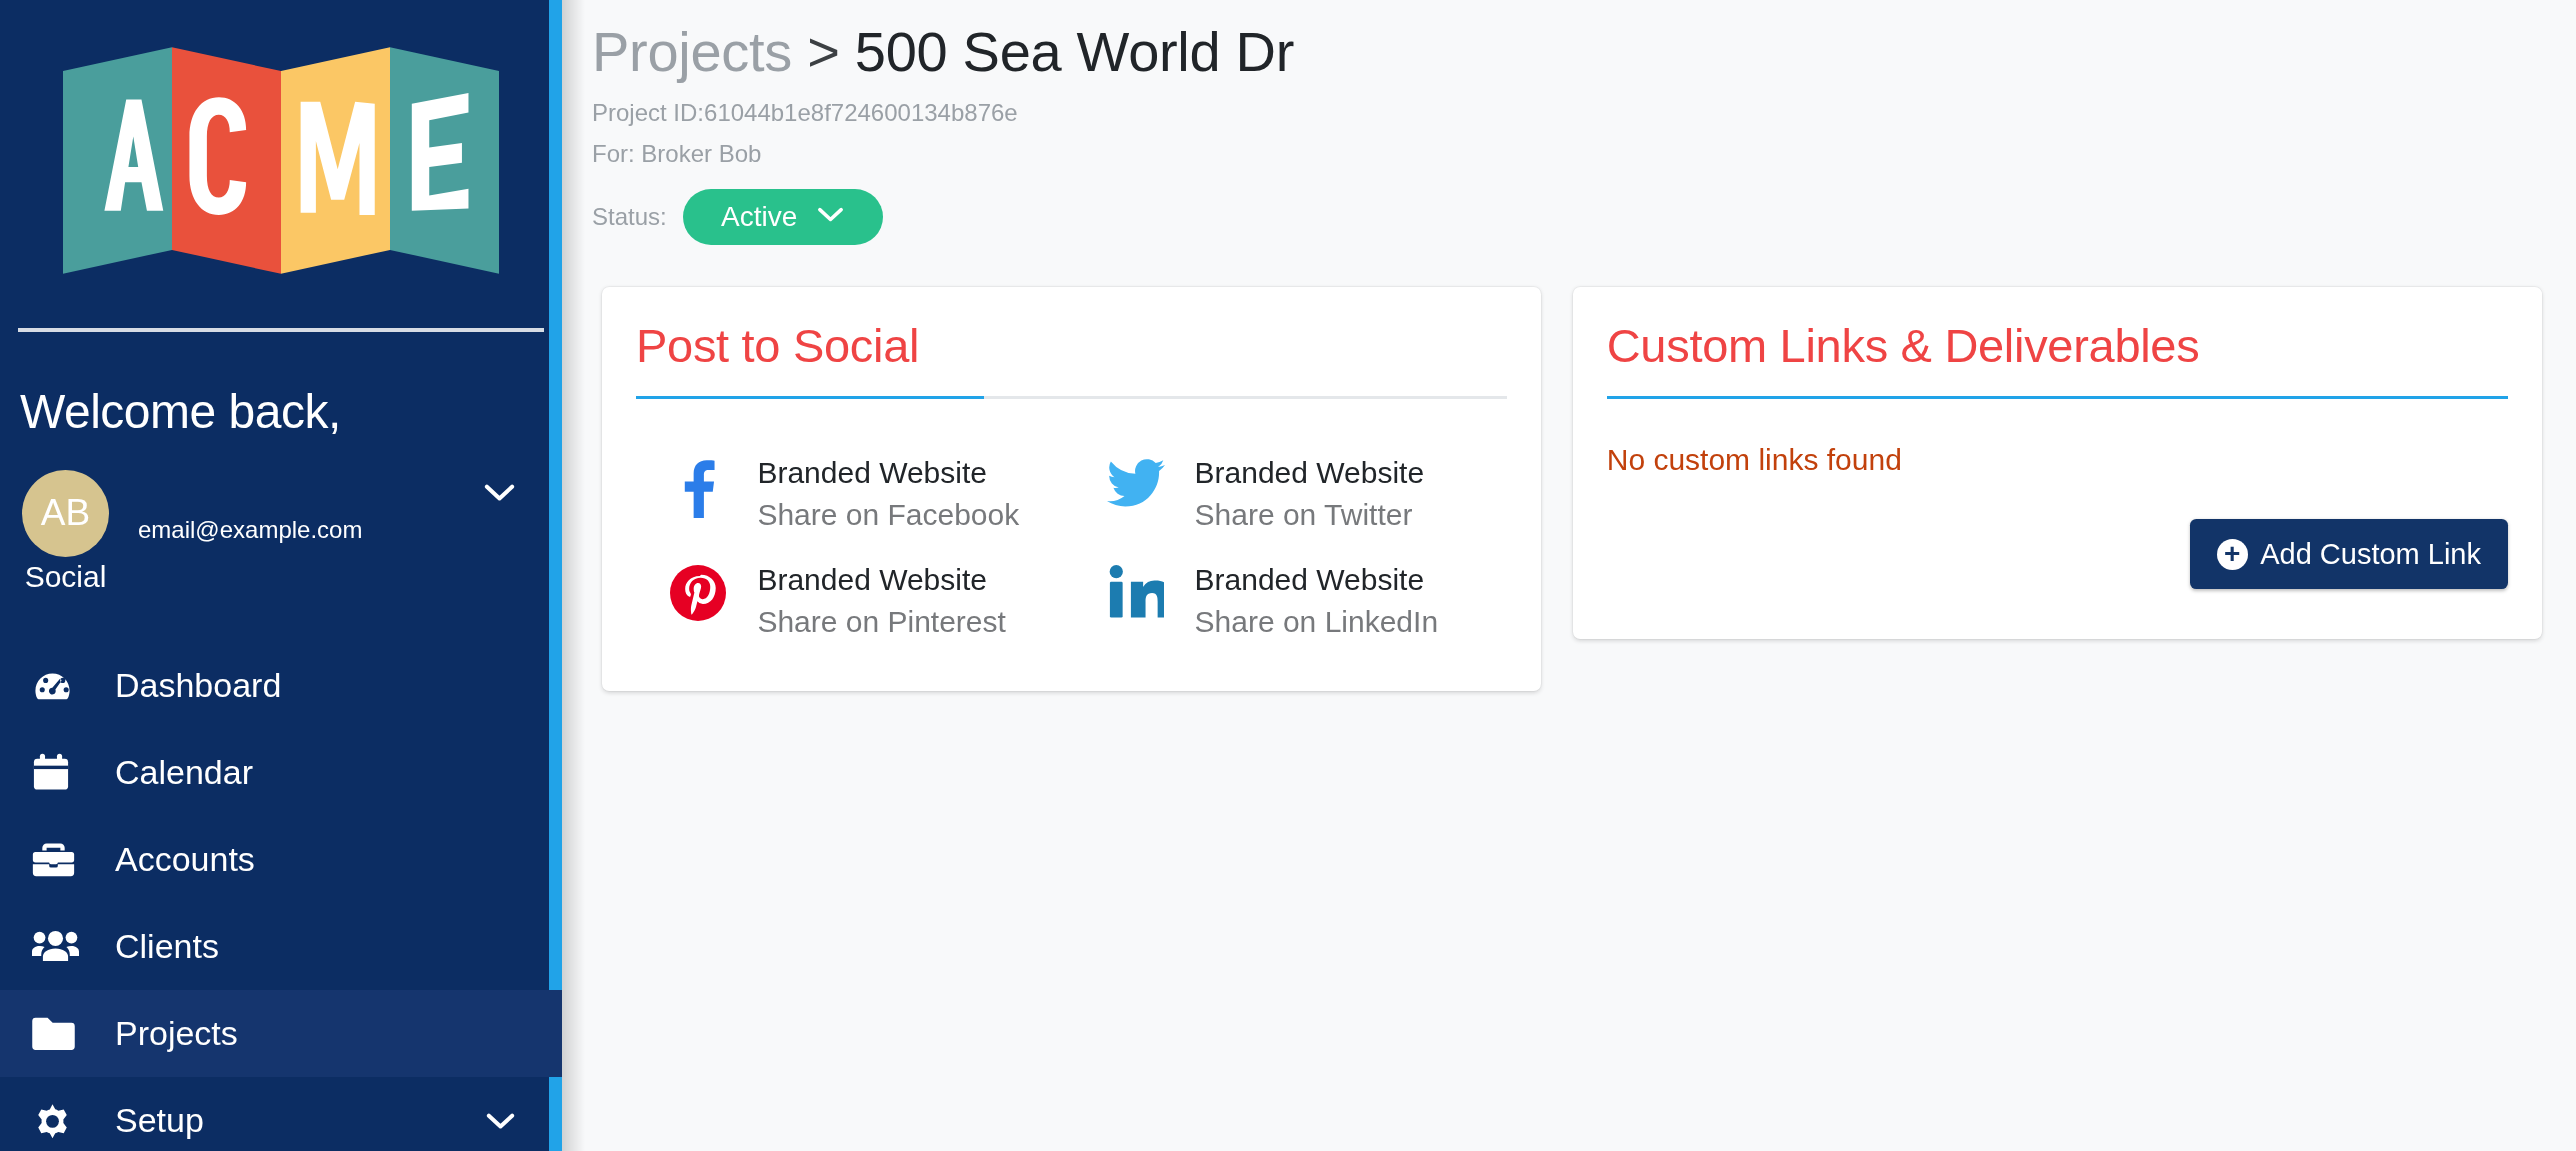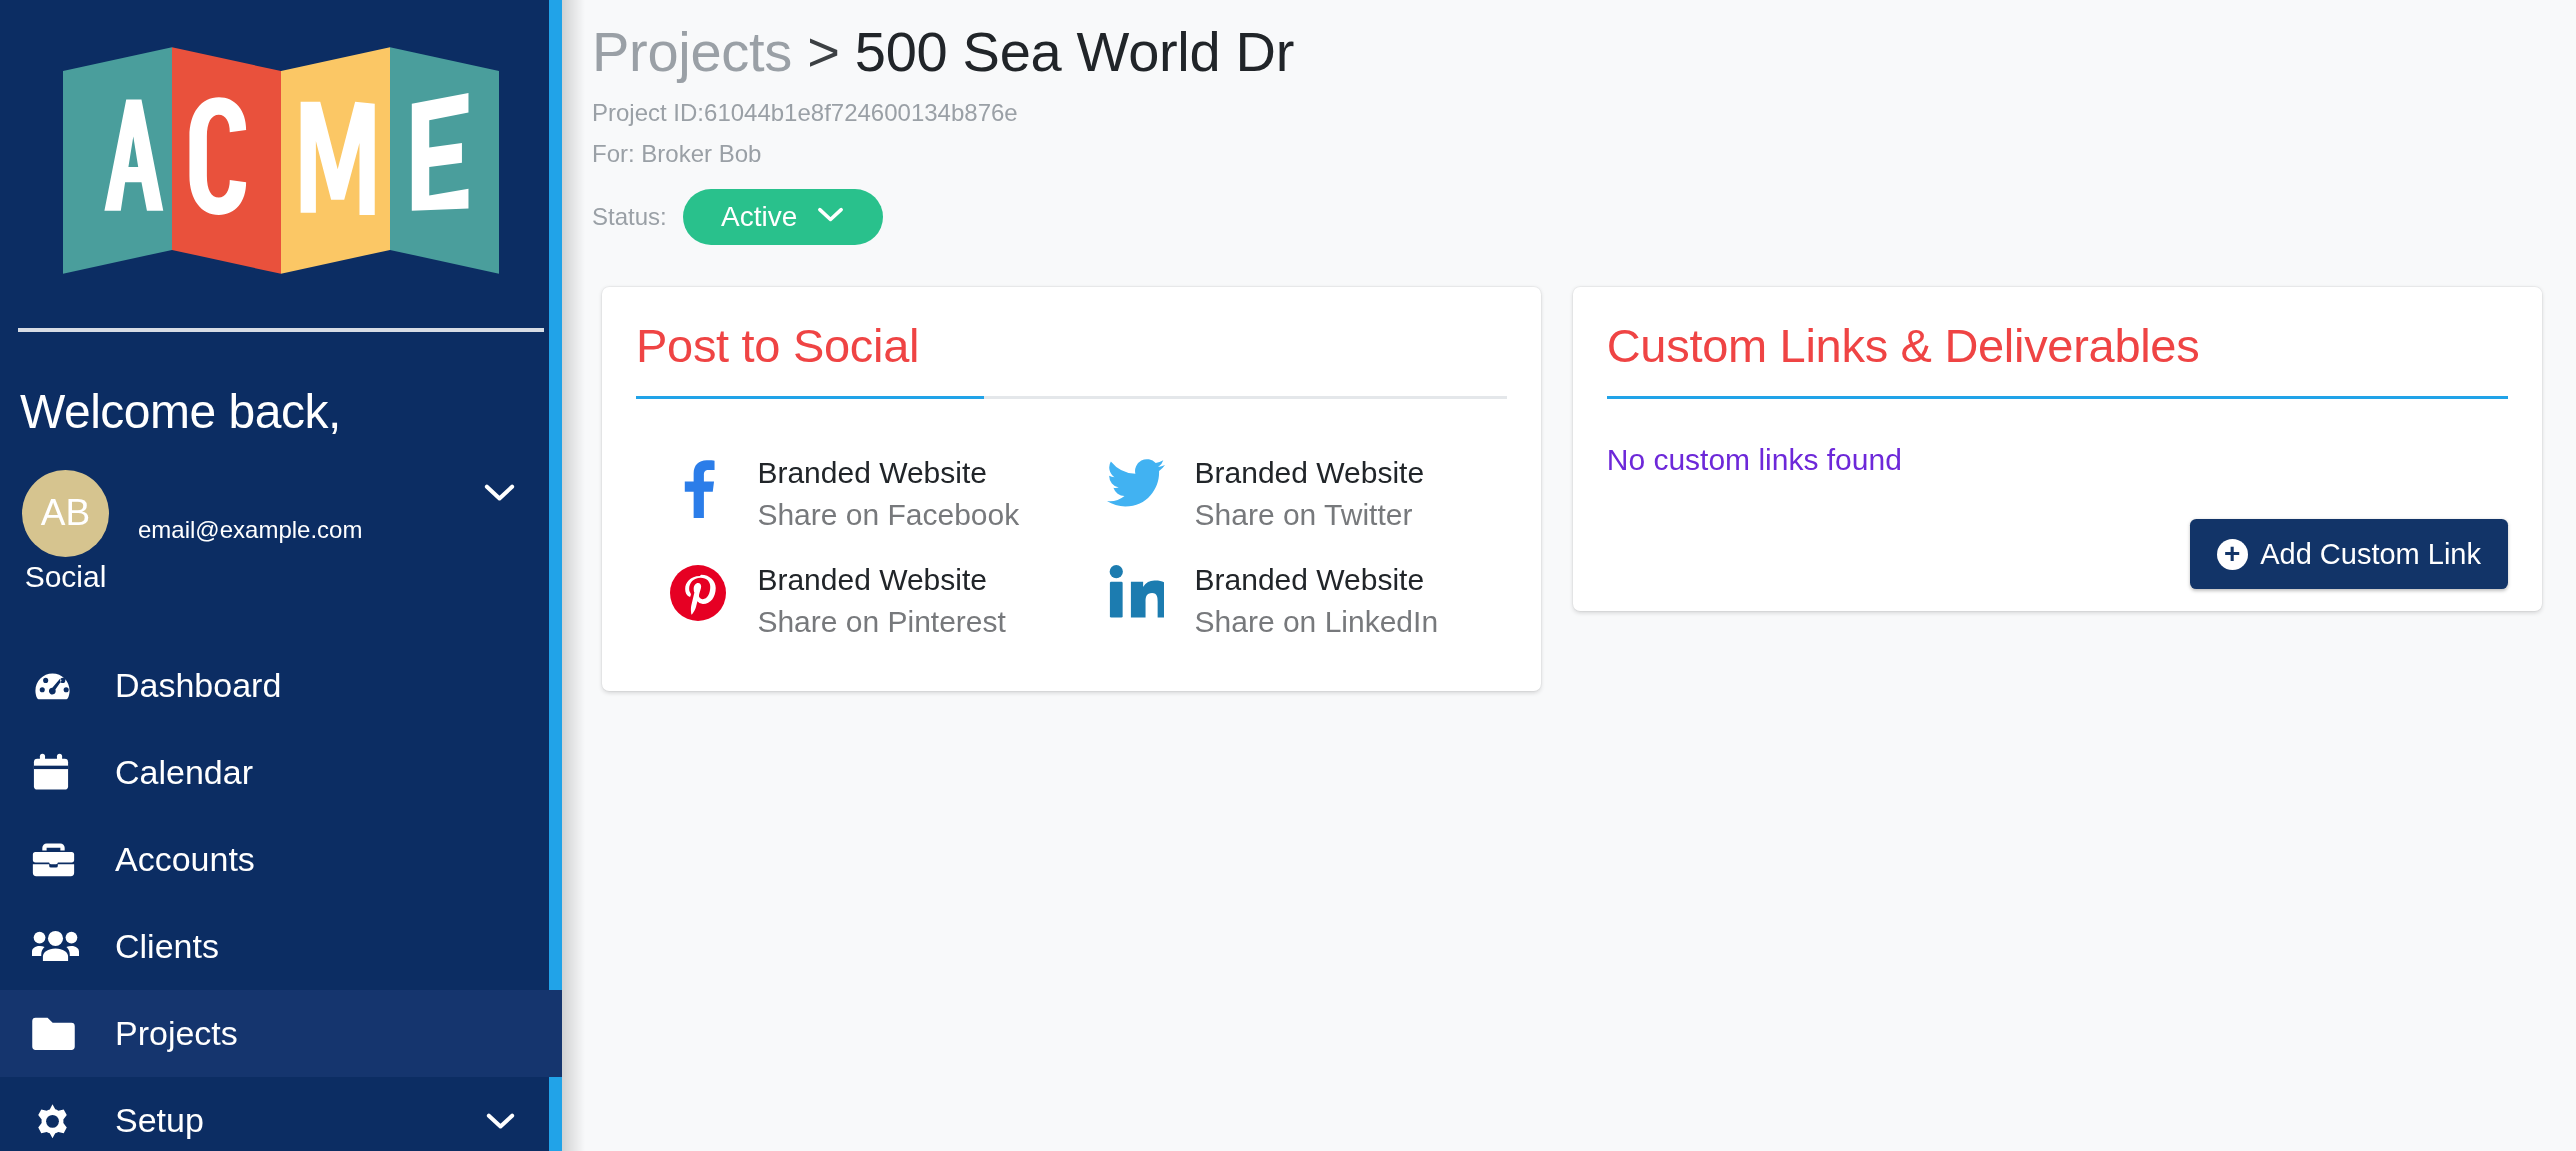--- a/index.html
+++ b/index.html
@@ -103,21 +103,21 @@
     content:""; position:absolute; left:12.6px; right:12.6px; bottom:0;
     height:6.3px; background:#12336e;
   }
 
   .content { display:flex; padding:42px 34px 0 40px; gap:32px; align-items:flex-start; }
   .card {
     background:#ffffff; border-radius:7.2px;
     box-shadow:0 1.8px 4.5px rgba(0,0,0,.14), 0 0 0 0.9px rgba(0,0,0,.03);
   }
   .card-social { width:951px; padding:31px 34px 50px 34px; }
-  .card-links  { width:982px; padding:31px 34px 22px 34px; }
+  .card-links  { width:982px; padding:31px 34px 50px 34px; }
 
   .card-title {
     font-size:47px; font-weight:400; color:#ef4444;
     line-height:1.2; letter-spacing:-0.3px;
   }
   .rule { height:3.6px; background:#e4e7ea; margin-top:21.6px; position:relative; }
   .rule::before {
     content:""; position:absolute; left:0; top:0; height:3.6px;
     background:#21a3e8;
   }
@@ -130,21 +130,21 @@
   }
   .social-item { display:flex; align-items:flex-start; cursor:pointer; }
   .social-ico {
     width:78px; flex:0 0 78px; display:flex; justify-content:center;
     align-items:center; padding-top:3.6px;
   }
   .social-txt { padding-left:20px; }
   .social-primary { font-size:30px; color:#212529; line-height:1.22; }
   .social-secondary { font-size:30px; color:#77797c; line-height:1.28; margin-top:4.5px; }
 
-  .empty-msg { font-size:30px; color:#6d28d9; margin-top:43px; line-height:1.2; }
+  .empty-msg { font-size:30px; color:#c2410c; margin-top:43px; line-height:1.2; }
   .btn-row { display:flex; justify-content:flex-end; margin-top:41px; }
   .btn-primary {
     background:#123468; color:#ffffff; border:none; border-radius:6.3px;
     height:70px; padding:0 27px; font-size:29px; cursor:pointer;
     display:inline-flex; align-items:center; gap:12.6px;
     box-shadow:0 1.8px 3.6px rgba(0,0,0,.25);
     font-family:"Liberation Sans", sans-serif;
   }
   .btn-primary .plus-circle {
     width:31px; height:31px; border-radius:50%; background:#ffffff;

